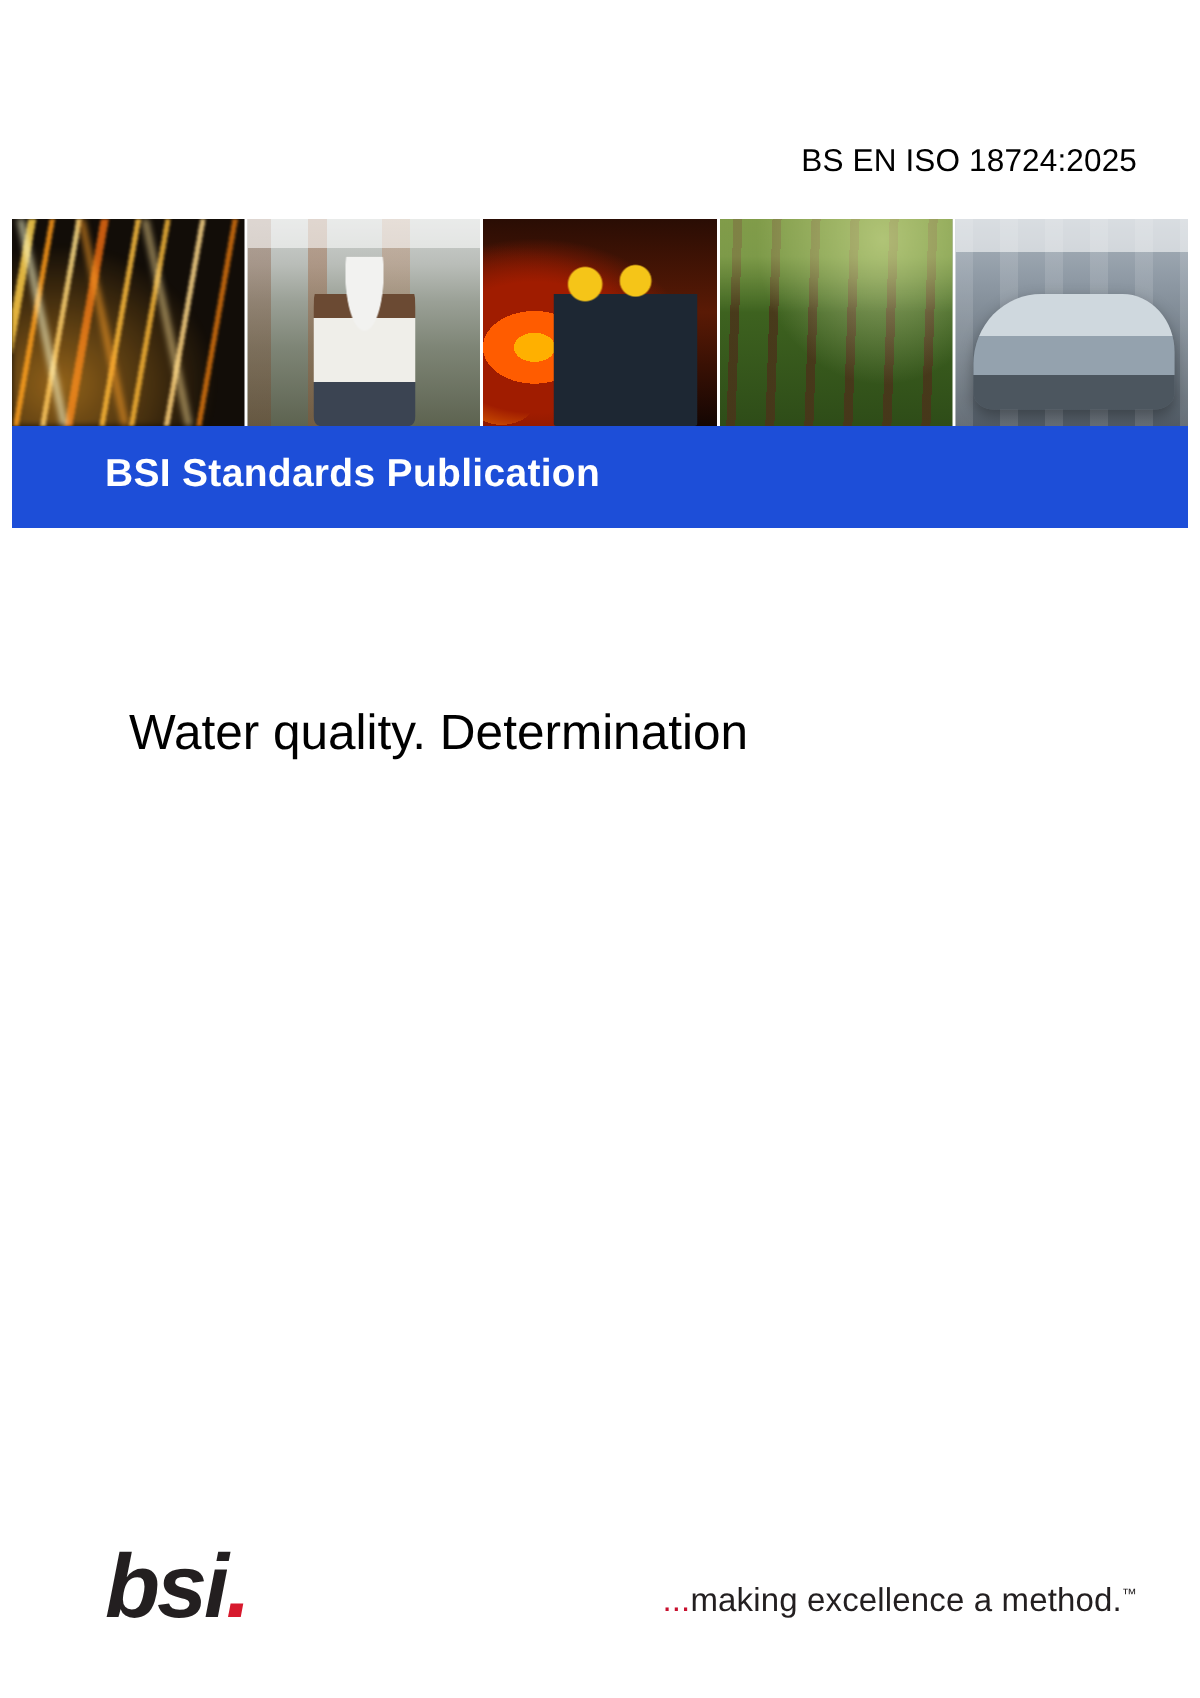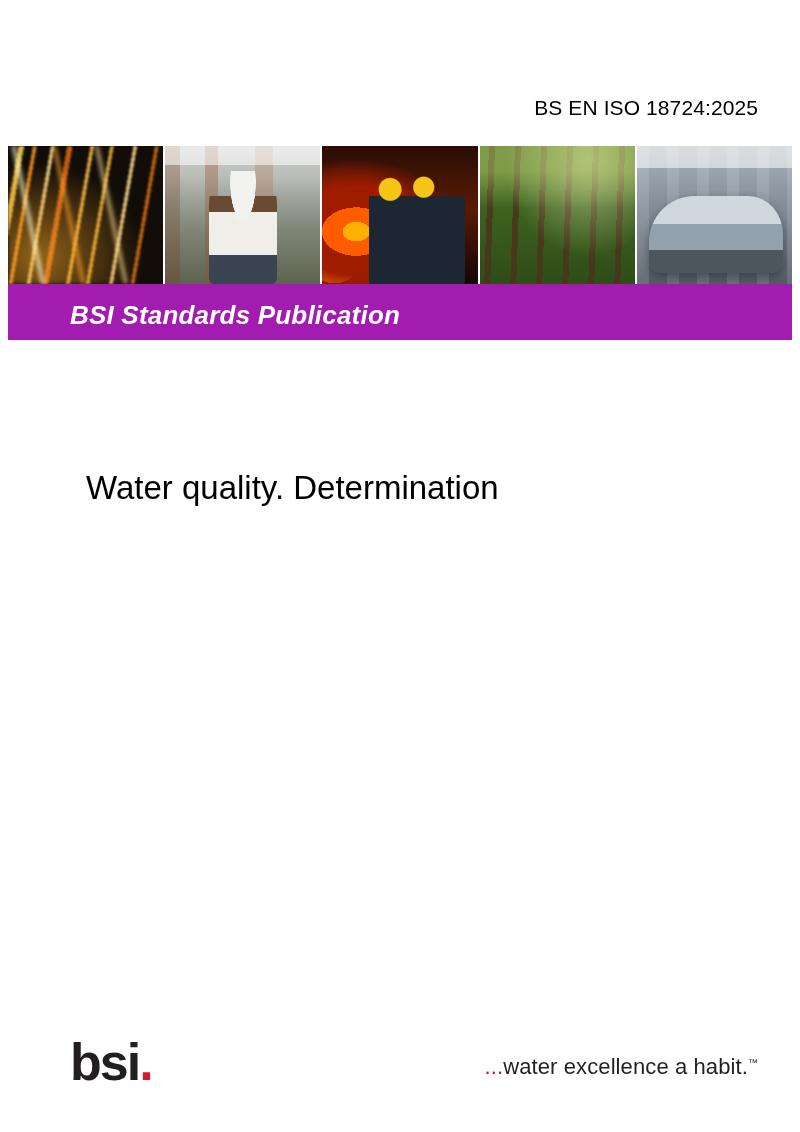--- a/index.html
+++ b/index.html
@@ -167,23 +167,22 @@
     border-radius: 34% 26% 10% 10% / 60% 50% 14% 14%;
     box-shadow: 0 4px 10px rgba(0,0,0,0.35);
   }
 
   
   .red-banner {
     position: absolute;
     top: 284px;
     left: 8px;
     width: 784px;
-    height: 56px;
-    background: #a21caf;
-    font-style: italic;
+    height: 68px;
+    background: #1d4ed8;
   }
   .banner-text {
     position: absolute;
     left: 62px;
     top: 16px;
     color: #ffffff;
     font-size: 26px;
     font-weight: bold;
     letter-spacing: 0.2px;
   }
@@ -198,25 +197,26 @@
     line-height: 43px;
     color: #000000;
     font-weight: normal;
   }
 
   
   .bsi-logo {
     position: absolute;
     left: 70px;
     bottom: 44px;
-    font-size: 52px;
+    font-size: 60px;
     font-weight: bold;
     letter-spacing: -2px;
     color: #231f20;
     line-height: 1;
+    font-style: italic;
   }
   .bsi-logo .dot {
     color: #d7192d;
   }
   .tagline {
     position: absolute;
     right: 42px;
     bottom: 52px;
     font-size: 22px;
     color: #231f20;
@@ -246,13 +246,13 @@
 <div class="red-banner">
   <div class="banner-text">BSI Standards Publication</div>
 </div>
 
 <div class="doc-title">
   <div>Water quality. Determination</div>
 </div>
 
 <div class="bsi-logo"><span>bsi</span><span class="dot">.</span></div>
 
-<div class="tagline"><span class="lead">...</span><span>water excellence a habit.</span><span class="tm">™</span></div>
+<div class="tagline"><span class="lead">...</span><span>making excellence a method.</span><span class="tm">™</span></div>
 
 </body></html>

